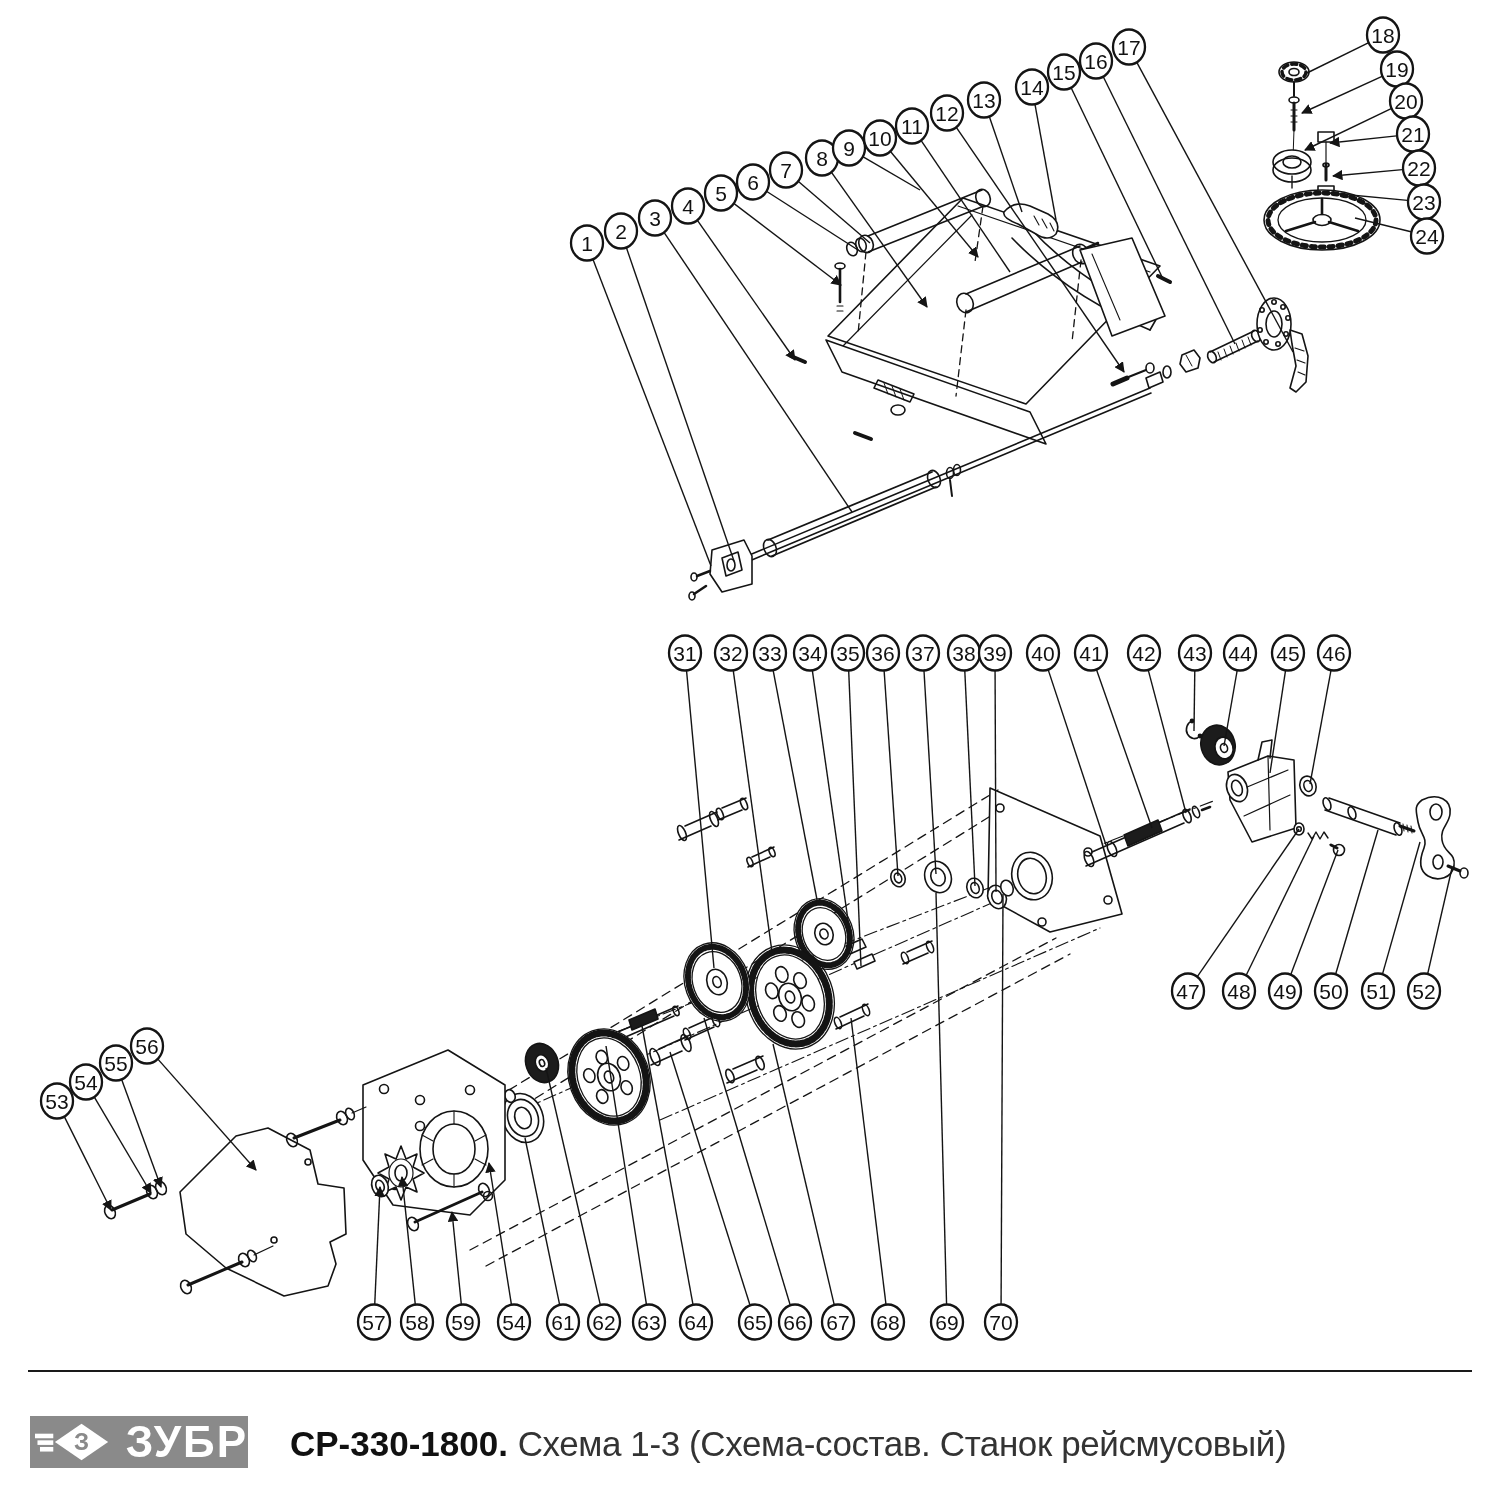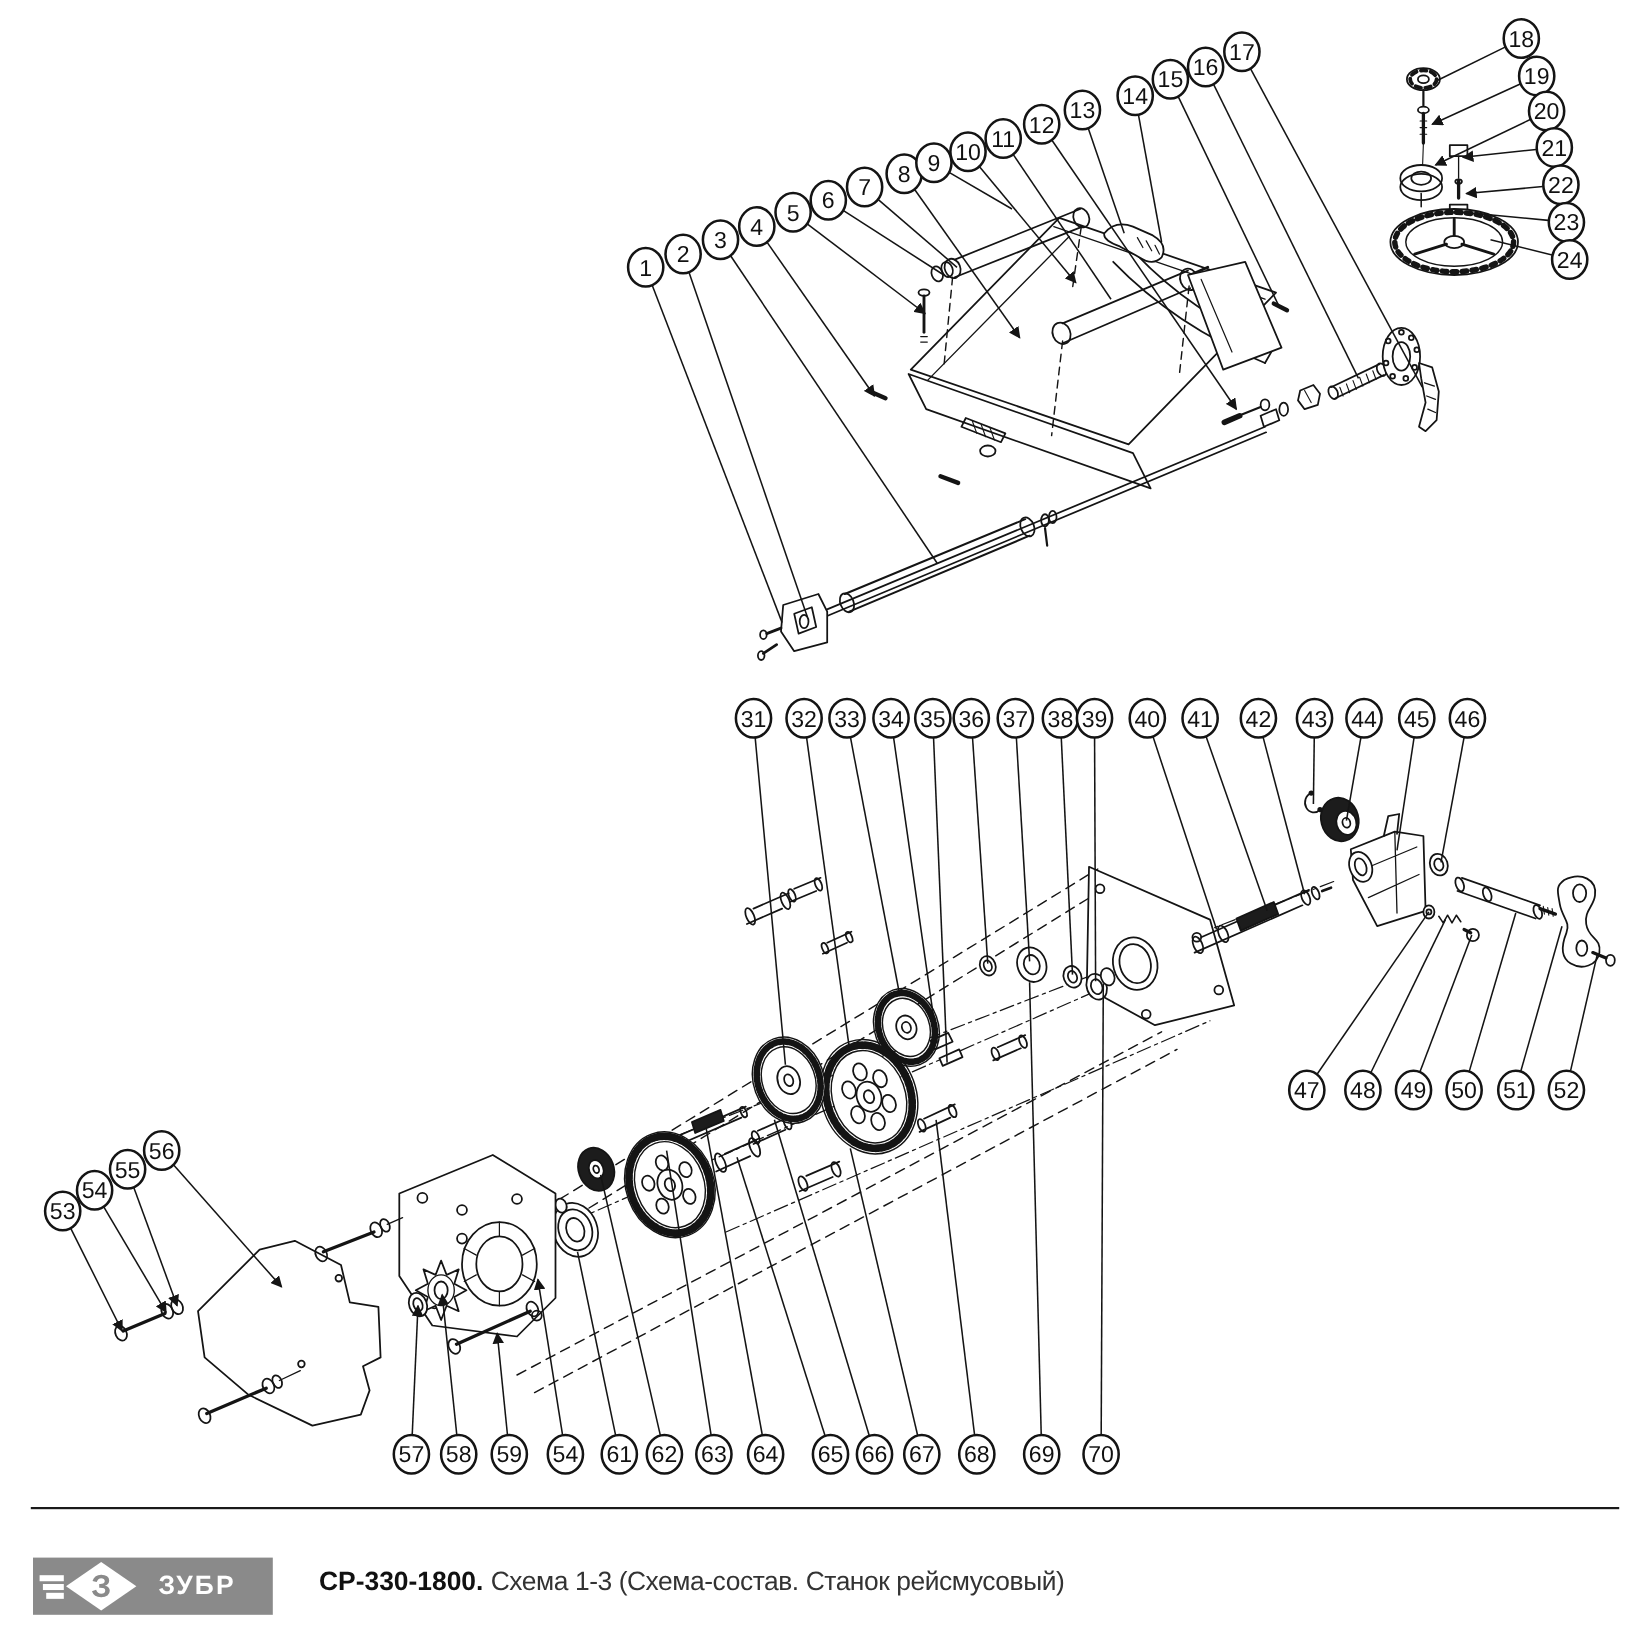--- a/index.html
+++ b/index.html
@@ -9,24 +9,24 @@
   .leader{stroke:#141414;stroke-width:1.4;fill:none;}
   .callout-ellipse{fill:#ffffff;stroke:#141414;stroke-width:2.3;}
   .callout-num{fill:#111111;font-family:"Liberation Sans",sans-serif;font-size:21px;
                font-weight:500;text-anchor:middle;}
   .footer-rule{position:absolute;left:28px;right:28px;top:1370px;height:0;
                border-top:2px solid #1a1a1a;}
   .footer{position:absolute;left:0;top:1408px;width:1500px;height:70px;}
   .logo-box{position:absolute;left:30px;top:8px;width:218px;height:52px;background:#8a8a8a;
             display:flex;align-items:center;}
   .logo-box svg{display:block;}
-  .brand-text{color:#ffffff;font-weight:800;font-size:24px;letter-spacing:2px;
+  .brand-text{color:#ffffff;font-weight:800;font-size:44px;letter-spacing:2px;
               font-family:"Liberation Sans",sans-serif;margin-left:6px;}
   .footer-title{position:absolute;left:290px;top:16px;white-space:nowrap;
-                font-size:24px;color:#1a1a1a;}
+                font-size:35px;color:#1a1a1a;}
   .footer-title .model{font-weight:700;color:#111;}
   .footer-title .subtitle{font-weight:400;color:#333;letter-spacing:-0.4px;}
 </style>
 </head>
 <body>
 
 <div class="page">
 
 <svg class="scene" width="1500" height="1500" viewBox="0 0 1500 1500">
   <defs>

